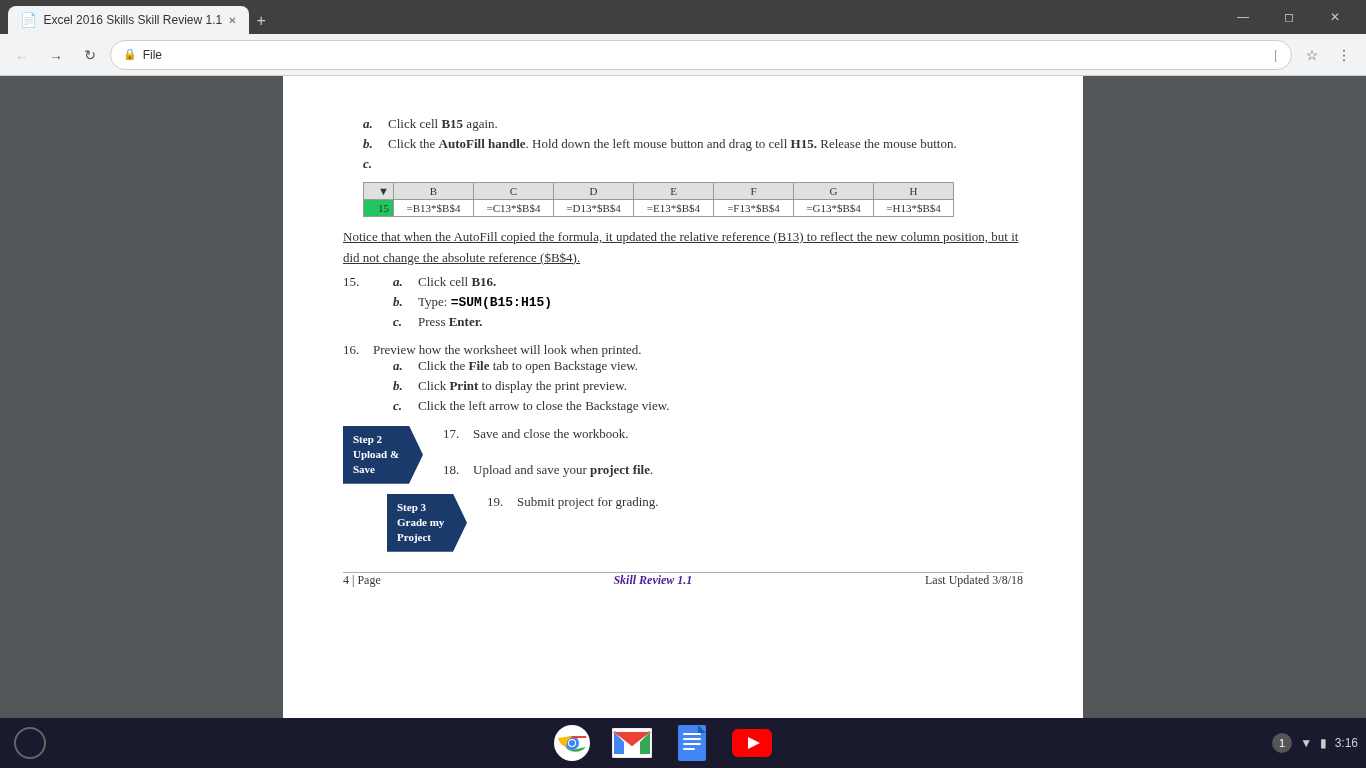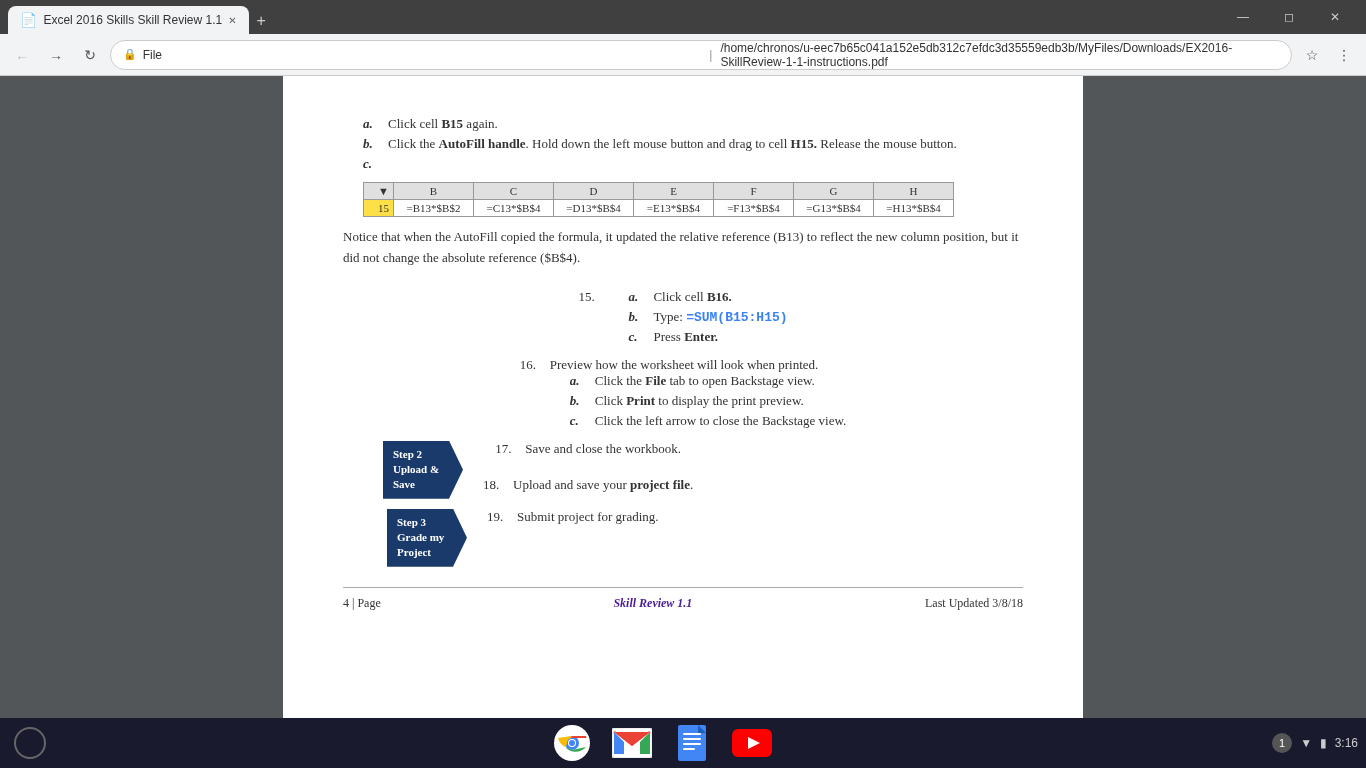--- a/index.html
+++ b/index.html
@@ -79,56 +79,55 @@
     .pdf-page {
       background: white;
       width: 800px;
       margin: 0 auto;
       padding: 40px 60px 40px 60px;
       font-size: 13px;
       color: #333;
       font-family: 'Times New Roman', Times, serif;
       overflow: hidden;
     }
-    .code-text { font-family: 'Courier New', monospace; color: #3b82f6; font-weight: bold; }
+    .code-text { font-family: 'Courier New', monospace; color: #000000; font-weight: bold; }
 
     
     .spreadsheet-table {
       border-collapse: collapse;
       margin: 10px 0;
       font-size: 11px;
     }
     .spreadsheet-table td, .spreadsheet-table th {
       border: 1px solid #999;
       padding: 2px 8px;
       text-align: center;
       min-width: 80px;
     }
     .spreadsheet-table .row-num {
-      background: #fde047;
+      background: #22c55e;
       font-weight: normal;
       min-width: 30px;
       text-align: right;
       padding: 2px 4px;
     }
     .spreadsheet-table .col-header {
       background: #e0e0e0;
       font-weight: normal;
     }
 
-    .numbered-item { display: flex; margin-bottom: 8px; justify-content: center; }
+    .numbered-item { display: flex; margin-bottom: 8px; }
     .num { min-width: 30px; }
     .sub-items { margin-left: 20px; }
     .sub-item { display: flex; margin-bottom: 4px; }
     .sub-letter { min-width: 25px; font-weight: bold; font-style: italic; }
 
     .page-footer {
       border-top: 1px solid #aaa;
       margin-top: 20px;
-      padding-top: 8px;
       display: flex;
       justify-content: space-between;
       font-size: 12px;
       color: #333;
     }
     .footer-center { color: #4c1d95; font-weight: bold; font-style: italic; }
 
     
     .taskbar {
       position: absolute;
@@ -172,21 +171,20 @@
 </div>
 
 <div class="browser-bar">
   <button class="nav-btn disabled">←</button>
   <button class="nav-btn">→</button>
   <button class="nav-btn">↻</button>
   <div class="address-bar">
     <span class="lock-icon">🔒</span>
     <span class="address-text">File</span>
     <span style="color:#999; margin: 0 2px;">|</span>
-    <span class="address-text">/home/chronos/u-eec7b65c041a152e5db312c7efdc3d35559edb3b/MyFiles/Downloads/EX2016-SkillReview-1-1-instructions.pdf</span>
   </div>
   <div class="browser-actions">
     <button class="browser-action-btn">☆</button>
     <button class="browser-action-btn">⋮</button>
   </div>
 </div>
 
 <div class="content-area">
   <div class="pdf-page">
 
@@ -212,33 +210,33 @@
           <td class="col-header">B</td>
           <td class="col-header">C</td>
           <td class="col-header">D</td>
           <td class="col-header">E</td>
           <td class="col-header">F</td>
           <td class="col-header">G</td>
           <td class="col-header">H</td>
         </tr>
         <tr>
           <td class="row-num">15</td>
-          <td>=B13*$B$2</td>
+          <td>=B13*$B$4</td>
           <td>=C13*$B$4</td>
           <td>=D13*$B$4</td>
           <td>=E13*$B$4</td>
           <td>=F13*$B$4</td>
           <td>=G13*$B$4</td>
           <td>=H13*$B$4</td>
         </tr>
       </tbody>
         </table>
     </div>
 
-    <p style="margin-bottom: 20px; line-height: 1.6;">
+    <p style="margin-bottom: 5px; line-height: 1.6; text-decoration: underline;">
       Notice that when the AutoFill copied the formula, it updated the relative reference (B13) to reflect the new column position, but it did not change the absolute reference ($B$4).
     </p>
 
     <div class="numbered-item">
       <span class="num">15.</span>
       <div>
         <div class="sub-items">
           <div class="sub-item">
             <span class="sub-letter">a.</span>
             <span>Click cell <strong>B16.</strong></span>
@@ -270,21 +268,21 @@
           </div>
           <div class="sub-item">
             <span class="sub-letter">c.</span>
             <span>Click the left arrow to close the Backstage view.</span>
           </div>
         </div>
       </div>
     </div>
 
     <div style="display: flex; align-items: flex-start; margin-bottom: 8px;">
-      <div style="margin-right: 20px; flex-shrink: 0; margin-left: 40px;">
+      <div style="margin-right: 20px; flex-shrink: 0;">
         <div style="background: #1a3a6b; color: white; font-size: 11px; font-weight: bold; padding: 6px 22px 6px 10px; line-height: 1.4; clip-path: polygon(0 0, calc(100% - 14px) 0, 100% 50%, calc(100% - 14px) 100%, 0 100%); min-width: 80px;">
           <div>Step 2</div>
           <div>Upload &amp;</div>
           <div>Save</div>
         </div>
       </div>
       <div>
         <div class="numbered-item" style="margin-bottom: 20px;">
           <span class="num">17.</span>
           <span>Save and close the workbook.</span>

